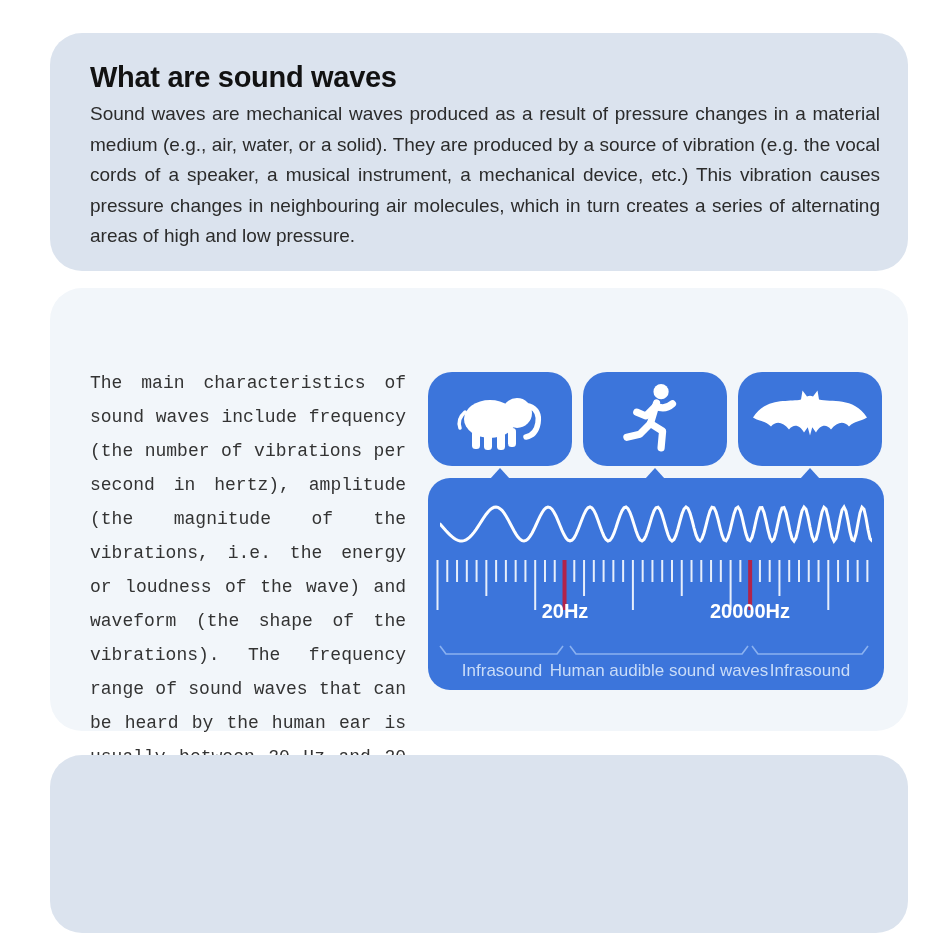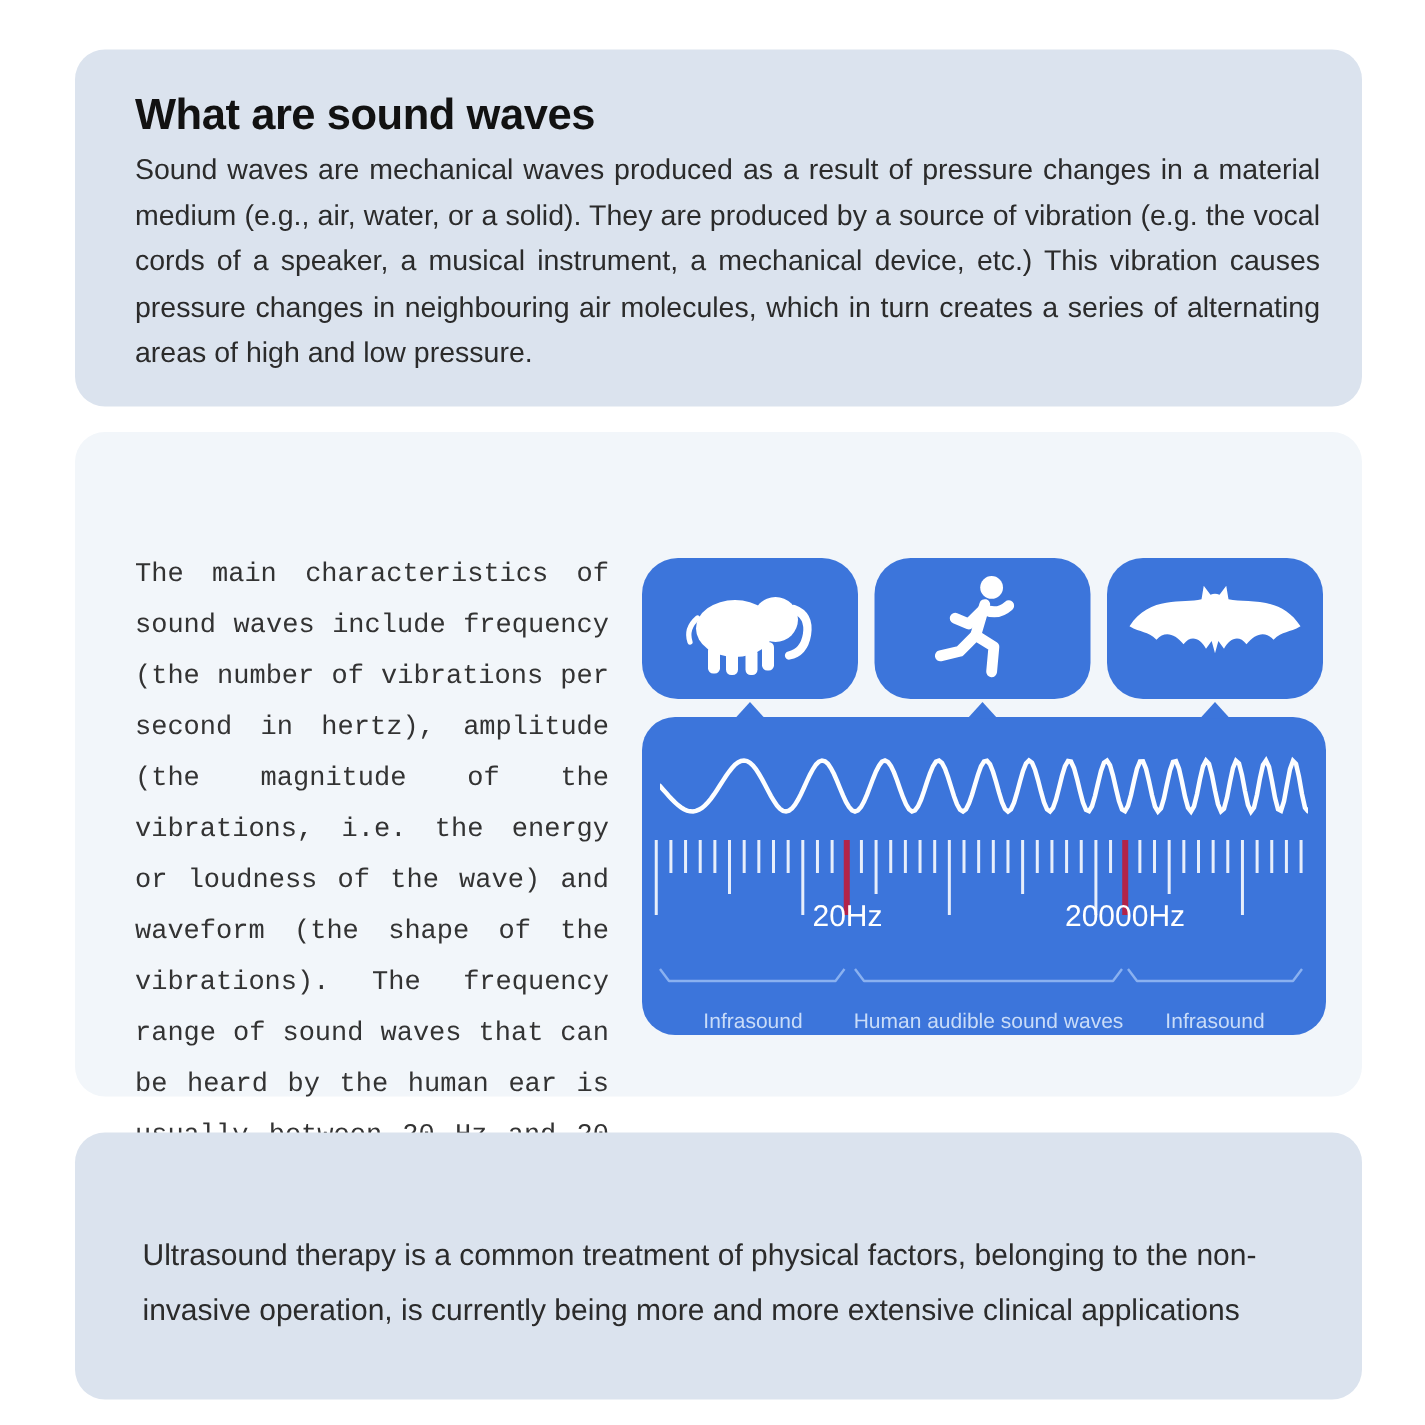--- a/index.html
+++ b/index.html
@@ -2,21 +2,21 @@
 <html><head>
 <meta charset="utf-8">
 <style>
   html,body{margin:0;padding:0;}
   body{
     width:950px;height:950px;background:#ffffff;
     font-family:"Liberation Sans","DejaVu Sans",sans-serif;
     -webkit-font-smoothing:antialiased;
   }
   .page{position:relative;width:950px;height:950px;background:#ffffff;overflow:hidden;}
-  .card{position:absolute;border-radius:20px;box-sizing:border-box;}
+  .card{position:absolute;border-radius:32px;box-sizing:border-box;}
   .card-gray{background:#dbe3ee;}
   .card-light{background:#f2f6fa;}
   #card1{left:50px;top:33px;width:858px;height:238px;}
   #card2{left:50px;top:288px;width:858px;height:443px;}
   #card3{left:50px;top:755px;width:858px;height:178px;}
   .card h1{
     position:absolute;margin:0;color:#121212;
     font-size:29px;font-weight:700;letter-spacing:-0.3px;
   }
   #card1 h1{left:40px;top:28px;}
@@ -51,27 +51,27 @@
   }
   .ptr{
     position:absolute;top:-10px;width:0;height:0;
     border-left:10px solid transparent;border-right:10px solid transparent;
   }
   #wave-svg{position:absolute;left:12px;top:8px;}
   #ruler-svg{position:absolute;left:0;top:78px;}
   #bracket-svg{position:absolute;left:0;top:156px;}
   .freq{
     position:absolute;top:122px;transform:translateX(-50%);
-    color:#ffffff;font-size:20px;font-weight:400;white-space:nowrap;
+    color:#ffffff;font-size:20px;font-weight:700;white-space:nowrap;
   }
   #freq-low{left:137px;}
   #freq-high{left:322px;}
   .band{
-    position:absolute;top:194px;transform:translateX(-50%);
-    font-size:14px;white-space:nowrap;
+    position:absolute;top:183px;transform:translateX(-50%);
+    font-size:17px;white-space:nowrap;
   }
   #band-0{left:74px;}
   #band-1{left:231px;}
   #band-2{left:382px;}
 </style>
 </head>
 <body>
 
 <div class="page">
 
@@ -189,16 +189,15 @@
           <path d="M324,12 L330,20 L434,20 L440,12" fill="none" stroke="#8AB1F0" stroke-width="1.6" stroke-linejoin="round"></path>
         </svg>
 
       <span class="band" id="band-0" style="color: rgb(201, 220, 248);">Infrasound</span>
       <span class="band" id="band-1" style="color: rgb(201, 220, 248);">Human audible sound waves</span>
       <span class="band" id="band-2" style="color: rgb(201, 220, 248);">Infrasound</span>
     </div>
   </section>
 
   <section class="card card-gray" id="card3">
-    <p class="body-safety">Ultrasound therapy is a common treatment of physical factors, belonging to the non-invasive operation, is currently being more and more extensive clinical applications</p>
   </section>
 
 </div>
 
 </body></html>

